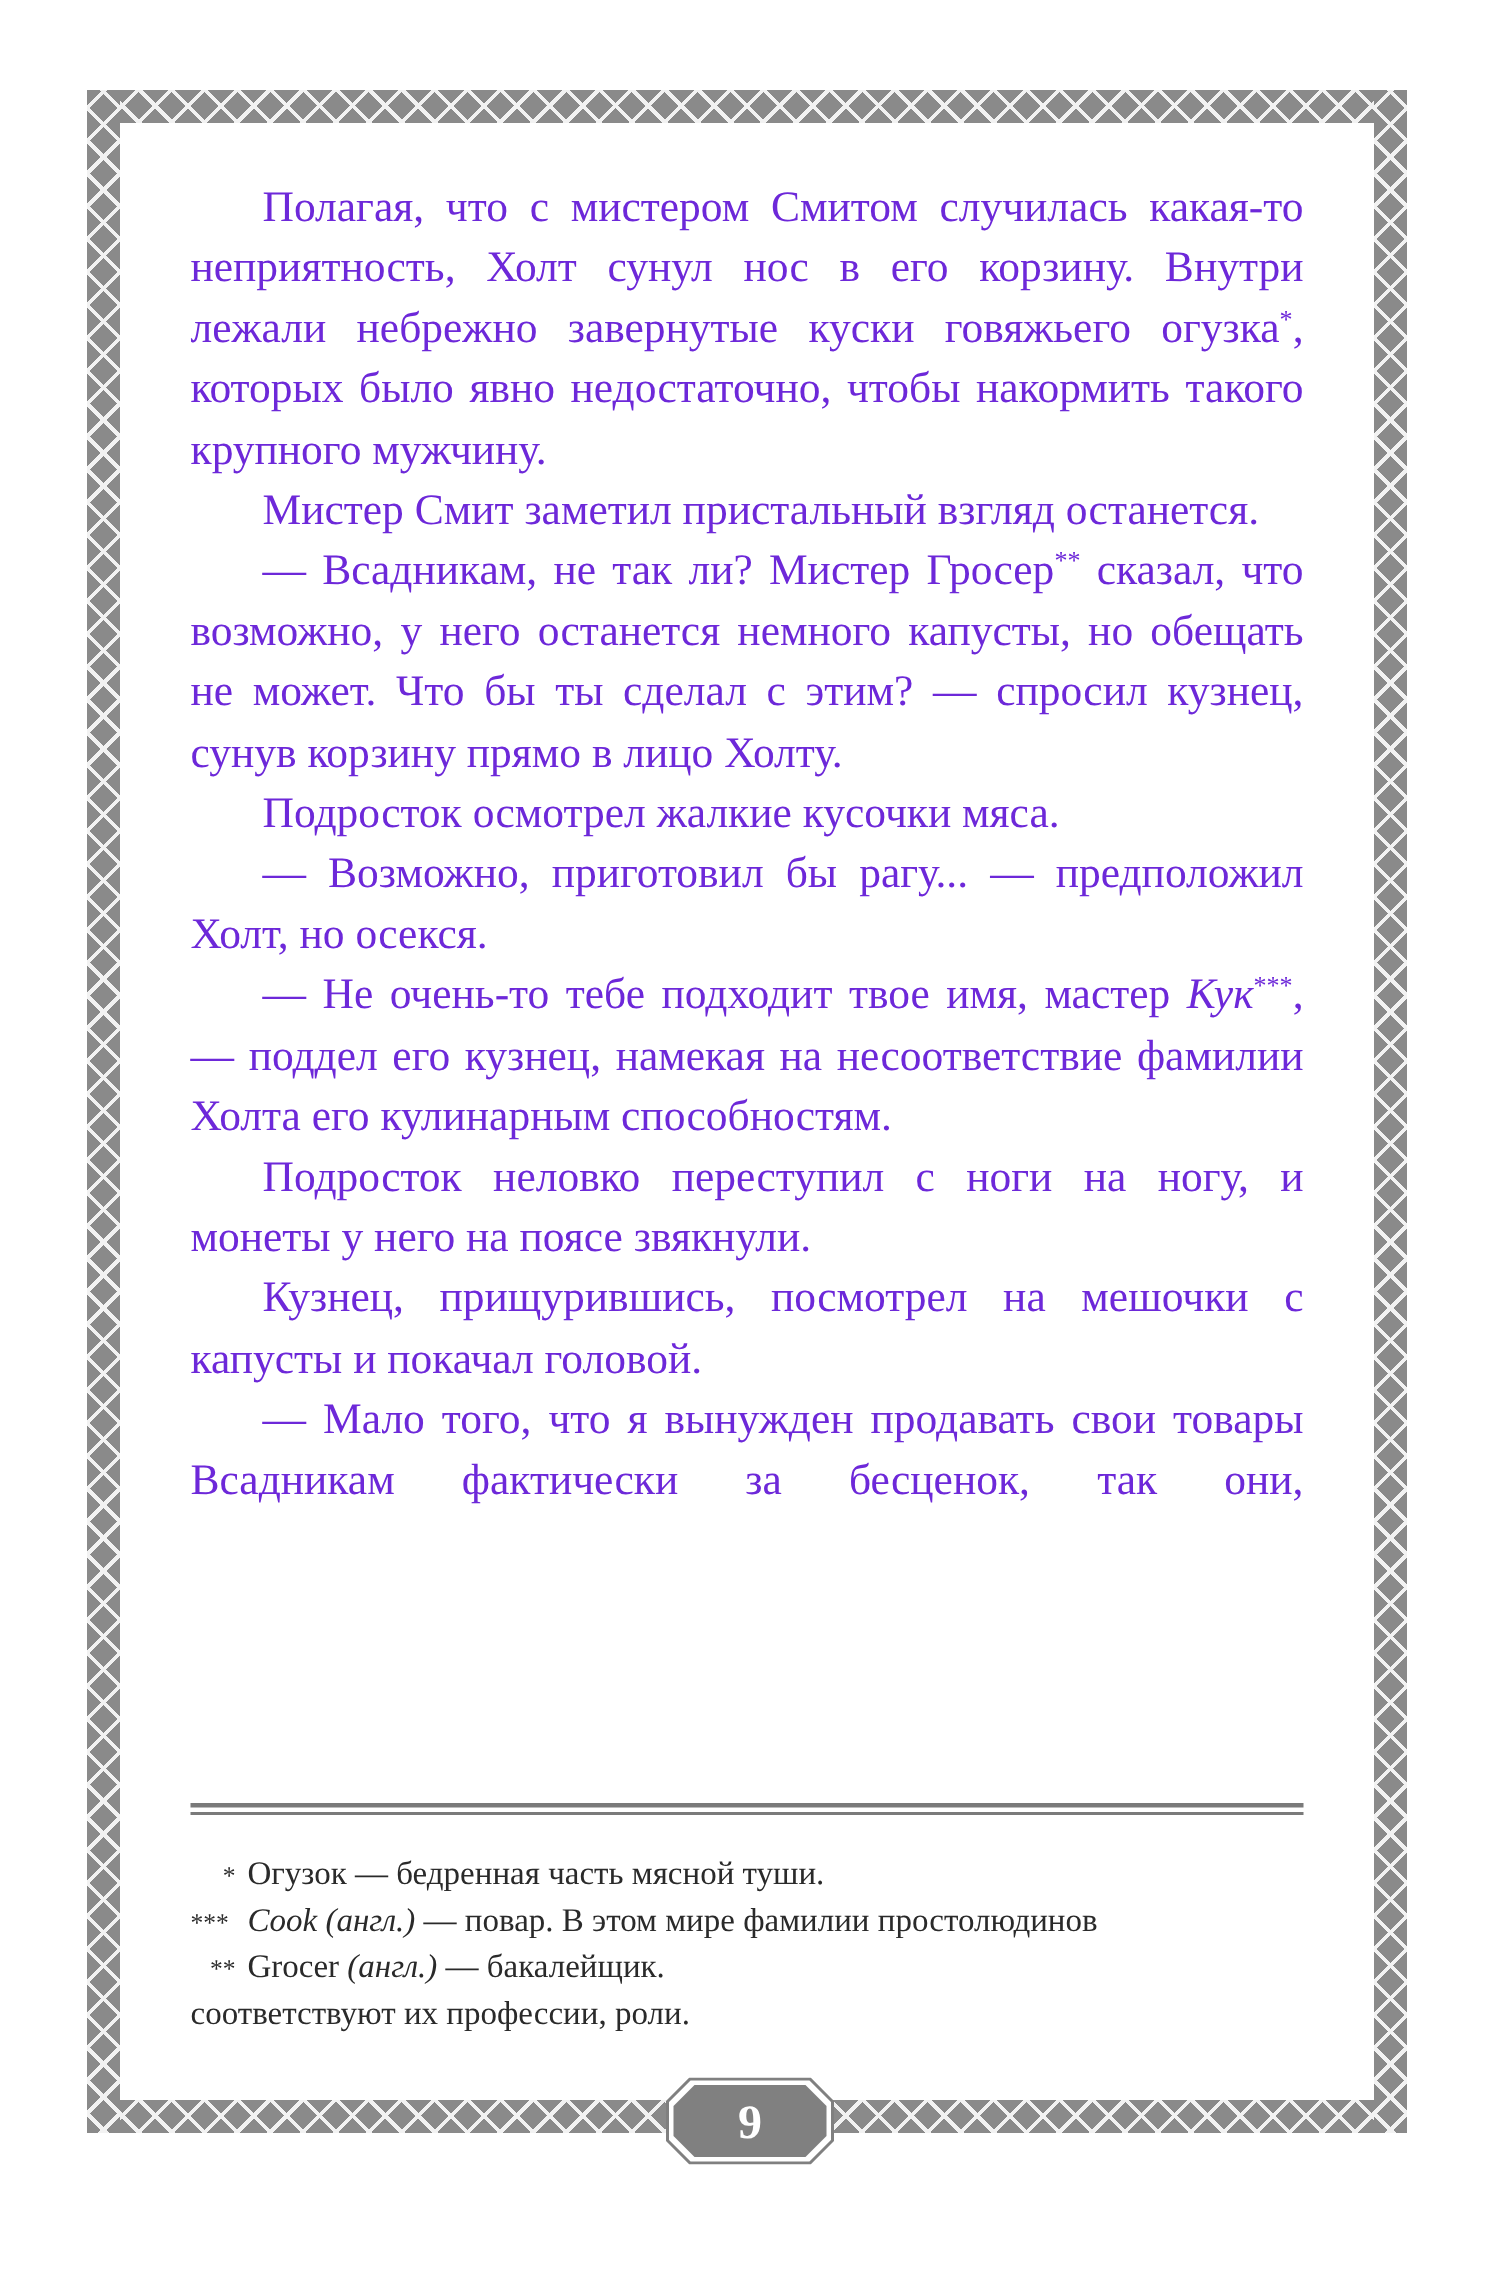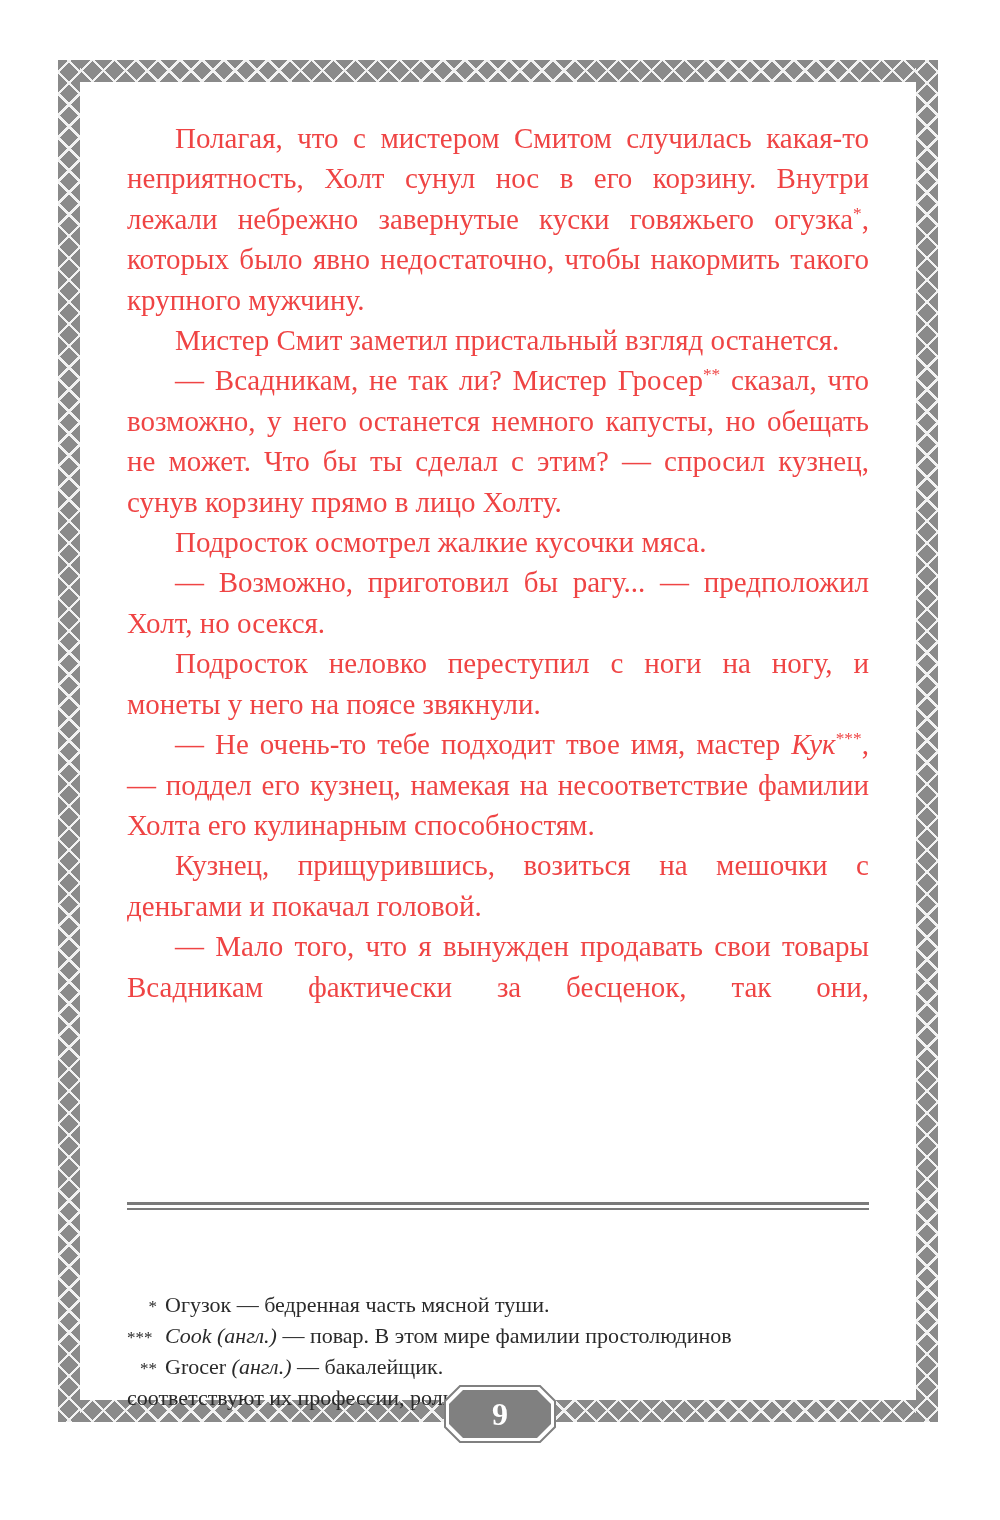--- a/index.html
+++ b/index.html
@@ -40,21 +40,21 @@
     }
 
     .text-block {
       position: absolute;
       left: 127px;
       top: 118px;
       width: 742px;
       font-family: "Liberation Serif", "DejaVu Serif", serif;
       font-size: 29px;
       line-height: 40.4px;
-      color: #ef4444;
+      color: #6d28d9;
       text-align: justify;
     }
     .text-block p {
       margin: 0;
       text-indent: 48px;
       text-align: justify;
       text-align-last: left;
     }
     .it { font-style: italic; }
     sup.fn {
@@ -70,21 +70,21 @@
       width: 742px;
       height: 8px;
       border-top: 3px solid #7a7a7a;
       border-bottom: 2px solid #7a7a7a;
       box-sizing: border-box;
     }
 
     .footnotes {
       position: absolute;
       left: 127px;
-      top: 1290px;
+      top: 1234px;
       width: 742px;
       font-family: "Liberation Serif", "DejaVu Serif", serif;
       font-size: 22px;
       line-height: 29px;
       color: #2a2a2a;
     }
     .footnotes .fn-line {
       margin: 0;
       white-space: nowrap;
     }
@@ -134,23 +134,23 @@
   <div class="border-strip border-right"></div>
   <div class="inner-white"></div>
 </div>
 
 <div class="text-block">
   <p><span>Полагая, что с мистером Смитом случилась какая-то неприятность, Холт сунул нос в его корзину. Внутри лежали небрежно завернутые куски говяжьего огузка</span><sup class="fn">*</sup><span>, которых было явно недостаточно, чтобы накормить такого крупного мужчину.</span></p>
   <p><span>Мистер Смит заметил пристальный взгляд останется.</span></p>
   <p><span>— Всадникам, не так ли? Мистер Гросер</span><sup class="fn">**</sup><span> сказал, что возможно, у него останется немного капусты, но обещать не может. Что бы ты сделал с этим? — спросил кузнец, сунув корзину прямо в лицо Холту.</span></p>
   <p><span>Подросток осмотрел жалкие кусочки мяса.</span></p>
   <p><span>— Возможно, приготовил бы рагу... — предположил Холт, но осекся.</span></p>
+  <p><span>— Не очень-то тебе подходит твое имя, мастер </span><span class="it">Кук</span><sup class="fn">***</sup><span>, — поддел его кузнец, намекая на несоответствие фамилии Холта его кулинарным способностям.</span></p>
   <p><span>Подросток неловко переступил с ноги на ногу, и монеты у него на поясе звякнули.</span></p>
-  <p><span>— Не очень-то тебе подходит твое имя, мастер </span><span class="it">Кук</span><sup class="fn">***</sup><span>, — поддел его кузнец, намекая на несоответствие фамилии Холта его кулинарным способностям.</span></p>
-  <p><span>Кузнец, прищурившись, возиться на мешочки с деньгами и покачал головой.</span></p>
+  <p><span>Кузнец, прищурившись, посмотрел на мешочки с капусты и покачал головой.</span></p>
   <p style="text-align-last: justify;"><span>— Мало того, что я вынужден продавать свои товары Всадникам фактически за бесценок, так они,</span></p>
 </div>
 
 <div class="footnote-rule"></div>
 
 <div class="footnotes">
   <p class="fn-line"><span class="mark">*</span><span>Огузок</span><span> — бедренная часть мясной туши.</span></p>
   <p class="fn-line"><span class="mark3">***</span><span class="it">Cook</span> <span class="it">(англ.)</span><span> — повар. В этом мире фамилии простолюдинов</span></p>
   <p class="fn-line"><span class="mark">**</span><span>Grocer</span> <span class="it">(англ.)</span><span> — бакалейщик.</span></p>
   <p class="fn-line"><span>соответствуют их профессии, роли.</span></p>

